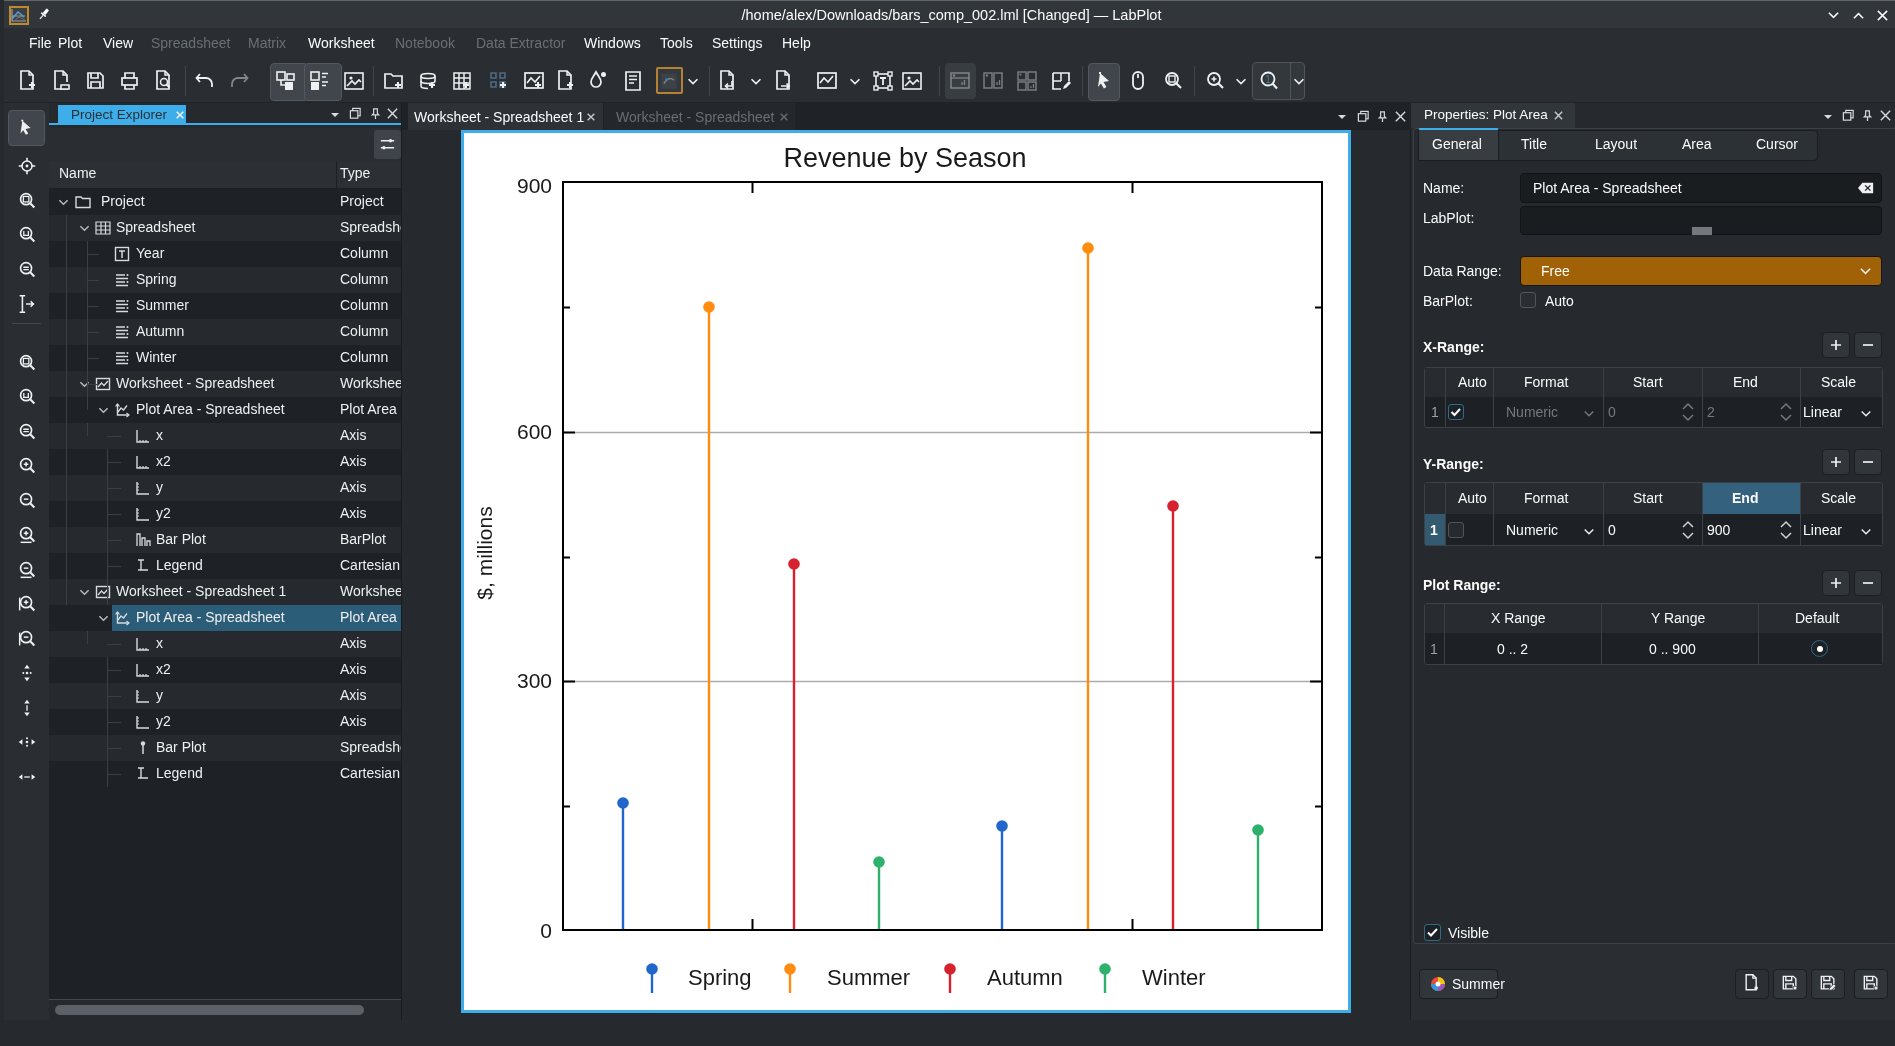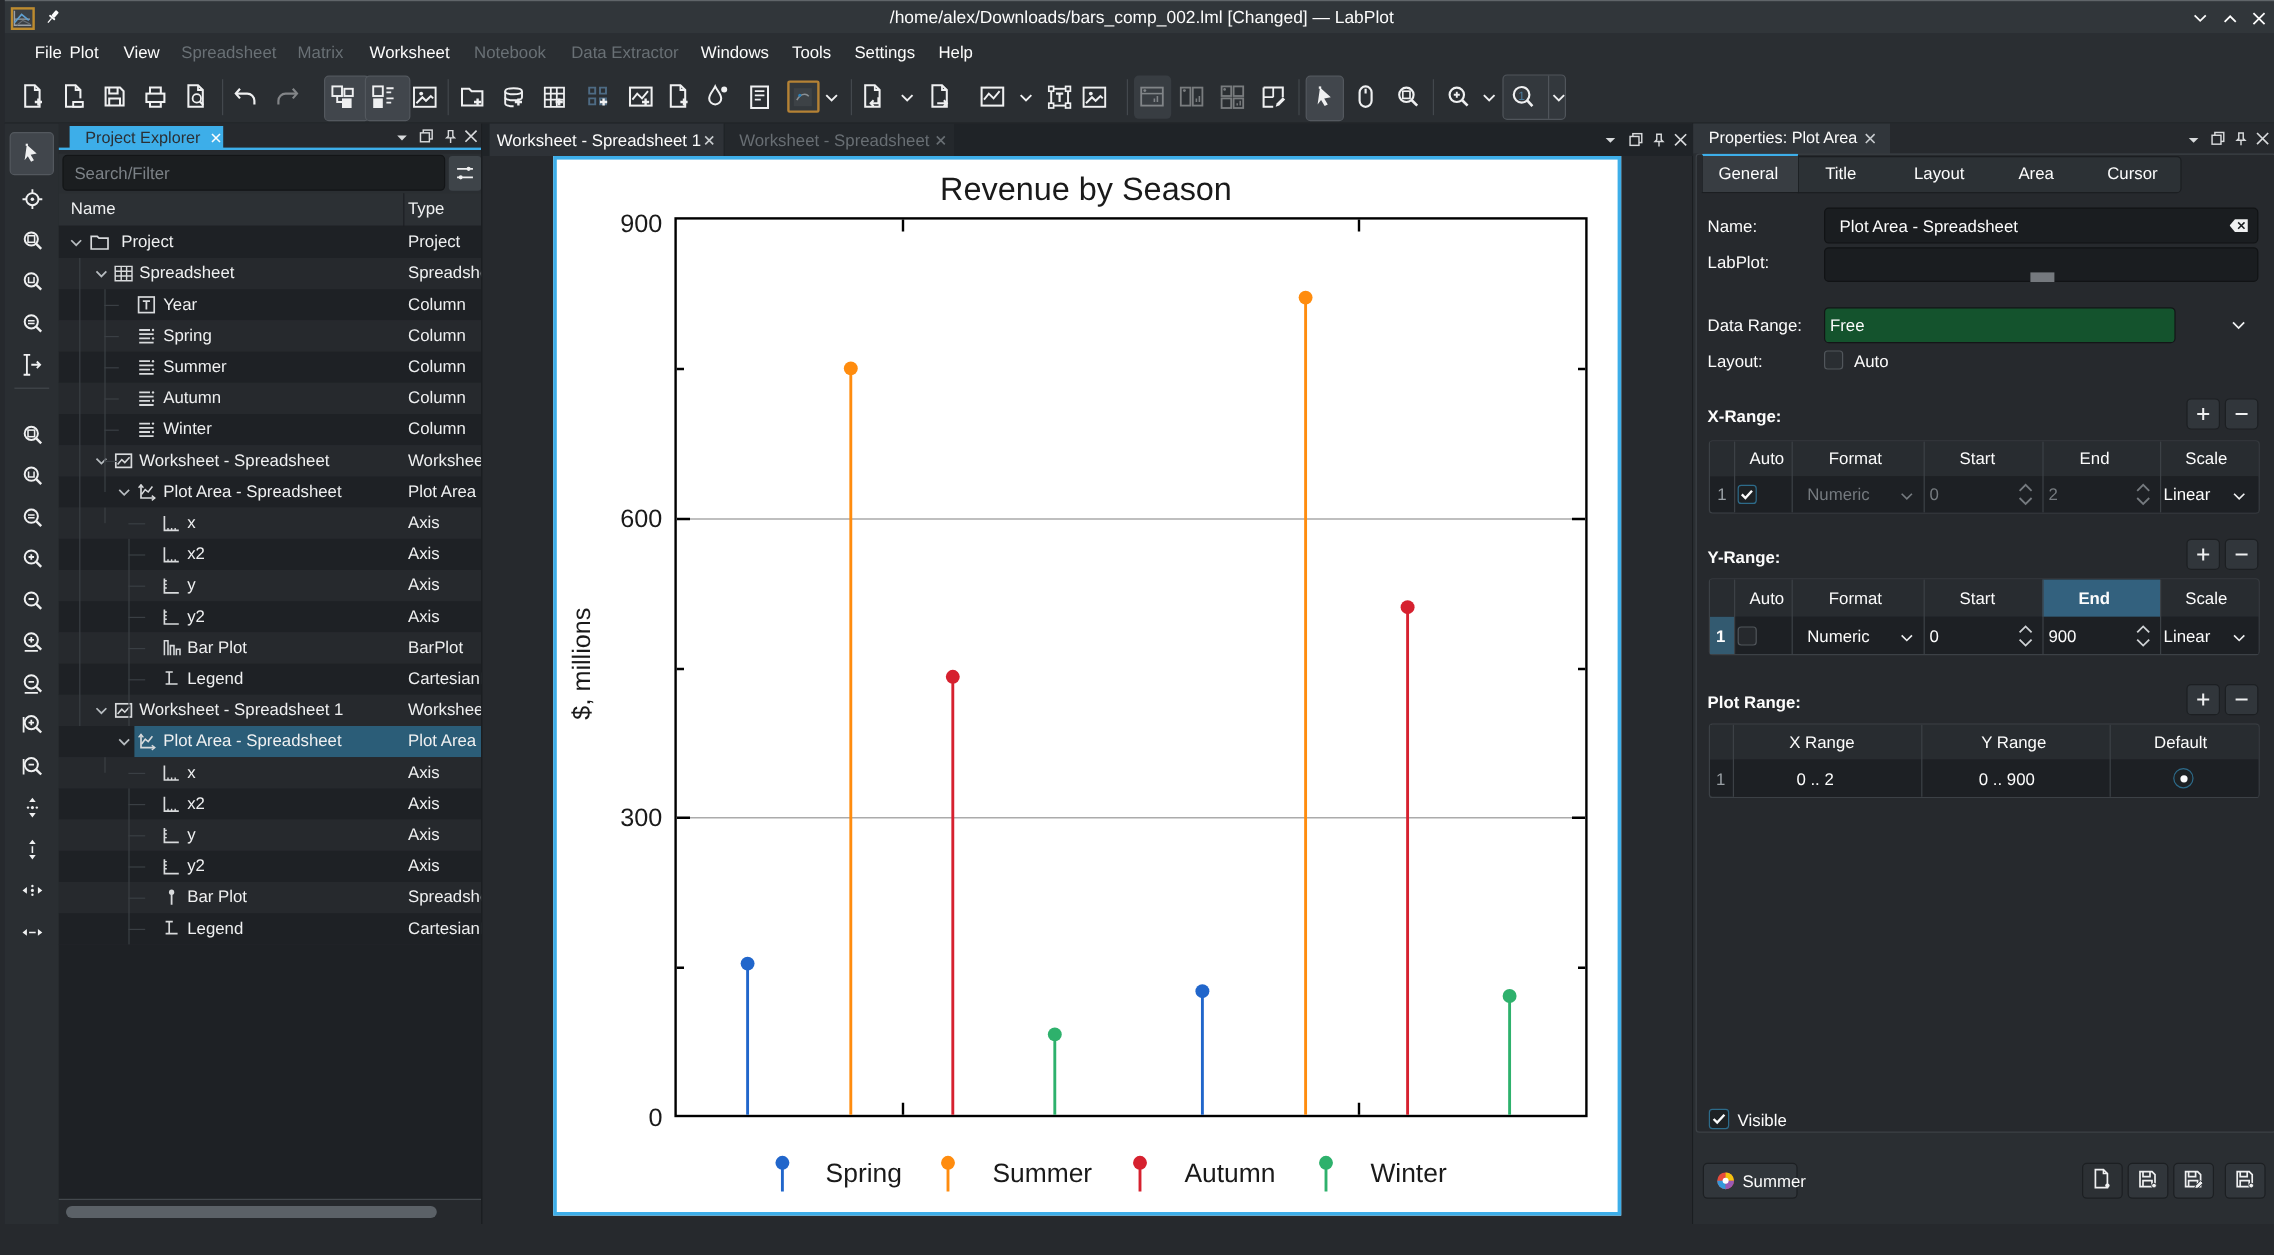--- a/index.html
+++ b/index.html
@@ -473,21 +473,20 @@
   <svg class="abs" style="left:300px;top:4px" width="13" height="13" viewBox="0 0 14 14">
         <rect x="4" y="1.5" width="8" height="8" fill="none" stroke="#d8dadc" stroke-width="1.3"></rect>
         <rect x="1.5" y="4" width="8" height="8" fill="#26292d" stroke="#d8dadc" stroke-width="1.3"></rect>
       </svg>
   <svg class="abs" style="left:320px;top:4px" width="13" height="13" viewBox="0 0 14 14">
         <path d="M5 2h4v5l1.5 1.5h-7L5 7zM7 8.5V13" stroke="#d8dadc" stroke-width="1.3" fill="none"></path>
       </svg>
   <svg class="abs" style="left:337px;top:4px" width="13" height="13" viewBox="0 0 14 14">
         <path d="M2 2l10 10M12 2L2 12" stroke="#d8dadc" stroke-width="1.5"></path>
       </svg>
-  <div id="searchbox">Search/Filter</div>
   <div class="abs" style="left:325px;top:27px;width:27px;height:29px;background:#3e4449;border-radius:3px"></div>
   <svg class="abs" style="left:330px;top:33px" width="17" height="17" viewBox="0 0 18 18">
         <path d="M2 5h9M13.5 5H16M2 12.5h2M6.5 12.5H16" stroke="#eff0f1" stroke-width="1.5"></path>
         <circle cx="12.2" cy="5" r="1.8" fill="#eff0f1"></circle>
         <circle cx="5.2" cy="12.5" r="1.8" fill="#eff0f1"></circle>
       </svg>
   <div class="hdrrow">
         <span style="position:absolute;left:10px;top:4px">Name</span>
         <span style="position:absolute;left:291px;top:4px">Type</span>
         <div class="abs" style="left:287px;top:0;width:1px;height:28px;background:#1d2023"></div>
@@ -827,25 +826,25 @@
   <span class="plabel" style="left:12px;top:77px">Name:</span>
   <div class="pinput" style="left:109px;top:70px;width:362px;height:30px;line-height:28px;padding-left:12px">Plot Area - Spreadsheet</div>
   <svg class="abs" style="left:447px;top:78px" width="16" height="14" viewBox="0 0 18 14">
         <path d="M5 1h12v12H5L0 7z" fill="#eff0f1"></path>
         <path d="M8 4l6 6M14 4l-6 6" stroke="#1a1d20" stroke-width="1.4"></path>
       </svg>
   <span class="plabel" style="left:12px;top:107px">LabPlot:</span>
   <div class="pinput" style="left:109px;top:103px;width:362px;height:29px"></div>
   <div class="abs" style="left:281px;top:124px;width:20px;height:8px;background:#75797e"></div>
   <span class="plabel" style="left:12px;top:160px">Data Range:</span>
-  <div class="pinput" style="left:109px;top:153px;width:293px;height:30px;line-height:28px;padding-left:4px;background:#14532d;border-color:#131517">Free</div>
+  <div class="pinput" style="left:109px;top:153px;width:362px;height:30px;line-height:28px;padding-left:20px;background:#a16207;border-color:#131517">Free</div>
   <svg class="abs" style="left:448px;top:162px" width="13" height="13" viewBox="0 0 14 14">
         <path d="M2 4l5 5 5-5" fill="none" stroke="#eff0f1" stroke-width="1.6"></path>
       </svg>
-  <span class="plabel" style="left:12px;top:190px">Layout:</span>
+  <span class="plabel" style="left:12px;top:190px">BarPlot:</span>
   <div class="abs" style="left:109px;top:189px;width:16px;height:16px;background:#2a2e32;border:1px solid #51565b;border-radius:3px"></div>
   <span class="plabel" style="left:134px;top:190px">Auto</span>
   <span class="plabel pbold" style="left:12px;top:236px">X-Range:</span>
   <div class="pbtn" style="left:411px;top:229px;width:28px;height:26px"></div>
   <svg class="abs" style="left:418px;top:235px" width="14" height="14" viewBox="0 0 14 14">
         <path d="M7 2v10M2 7h10" stroke="#eff0f1" stroke-width="1.7"></path>
       </svg>
   <div class="pbtn" style="left:443px;top:229px;width:28px;height:26px"></div>
   <svg class="abs" style="left:450px;top:235px" width="14" height="14" viewBox="0 0 14 14">
         <path d="M2 7h10" stroke="#eff0f1" stroke-width="1.7"></path>

